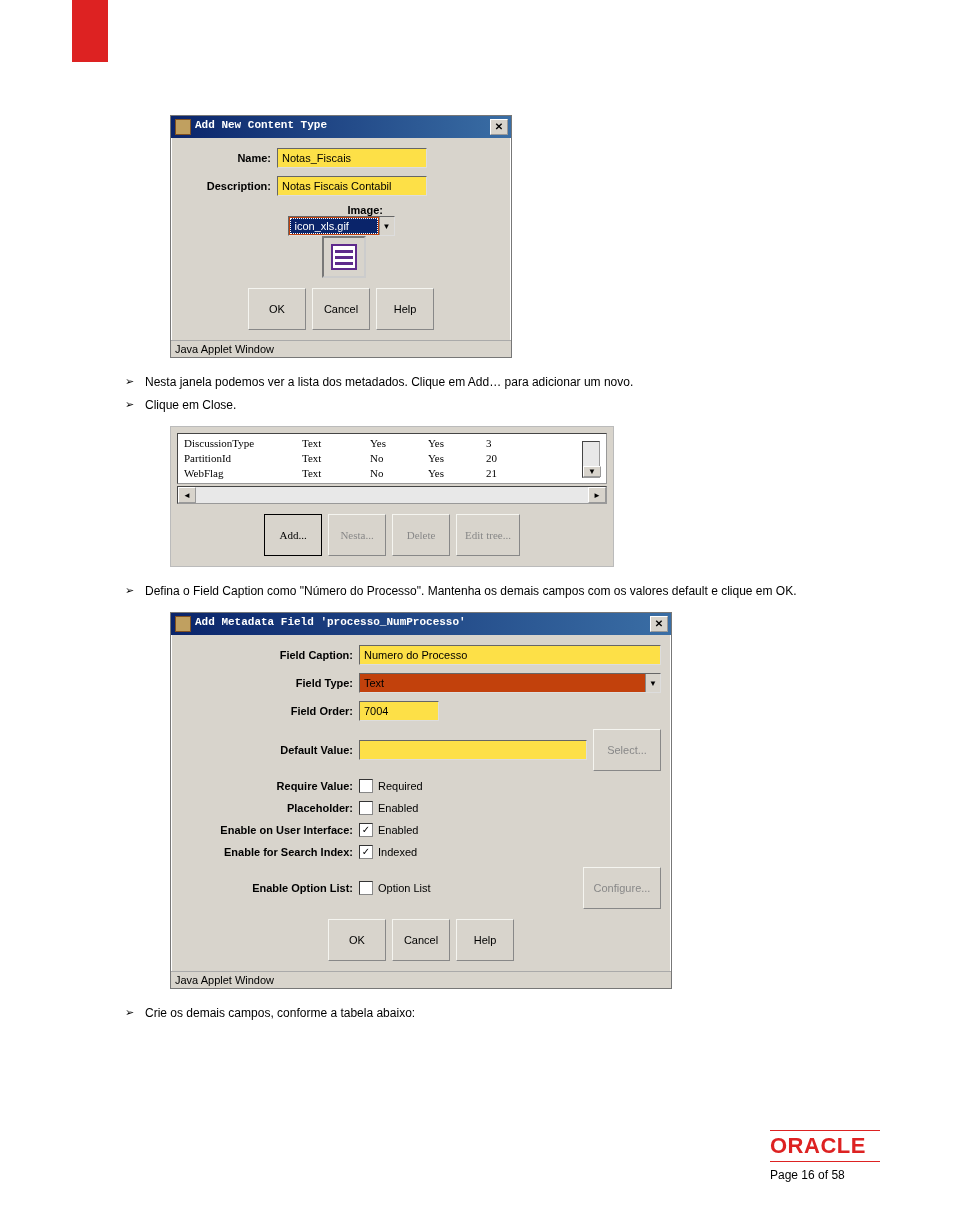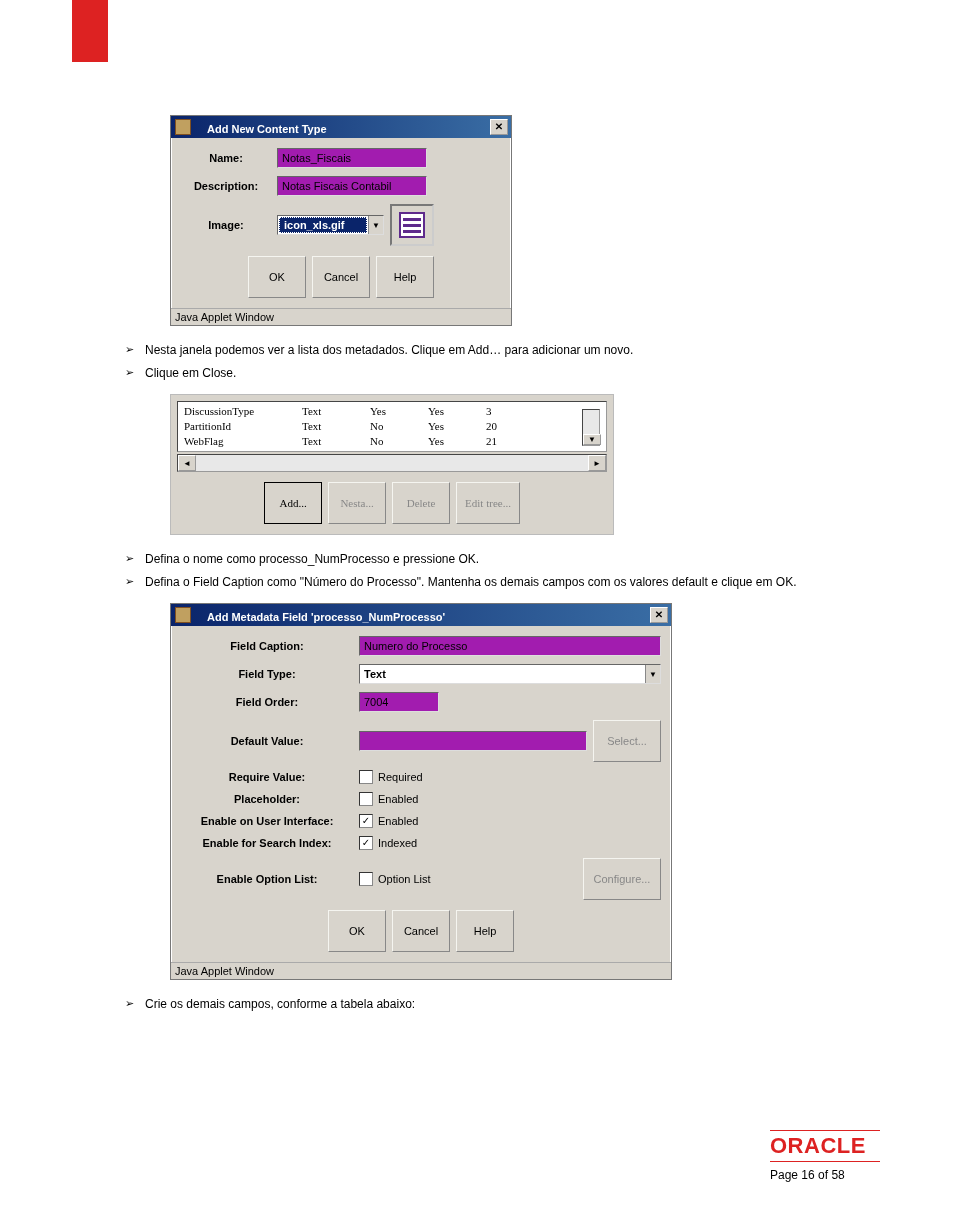--- a/index.html
+++ b/index.html
@@ -60,22 +60,23 @@
     color: #fff;
     font-weight: bold;
     padding: 2px 3px 2px 4px;
     display: flex;
     align-items: center;
     justify-content: space-between;
     height: 18px;
   }
   .titlebar .left {
     display: flex;
-    align-items: flex-end;
-    gap: 16px;
+    align-items: flex-start;
+    gap: 4px;
+    font-family: Liberation Mono, monospace;
   }
   .title-icon {
     width: 14px;
     height: 14px;
     background: #c0a060;
     border: 1px solid #805020;
     display: inline-block;
   }
   .close-btn {
     width: 16px;
@@ -94,49 +95,48 @@
   }
   .dlg-body {
     padding: 10px 10px 6px 10px;
   }
   .form-row {
     display: flex;
     align-items: center;
     margin-bottom: 8px;
   }
   .form-row .lbl {
-    text-align: center;
+    text-align: right;
     padding-right: 6px;
     font-weight: bold;
     flex-shrink: 0;
     font-size: 11px;
   }
   .inset-field {
-    background: #a21caf;
+    background: #fde047;
     border: 1px solid #888;
     border-top-color: #666;
     border-left-color: #666;
     border-right-color: #ddd;
     border-bottom-color: #ddd;
     padding: 2px 4px;
     height: 14px;
     line-height: 14px;
     font-size: 11px;
   }
   .dropdown {
     display: flex;
     align-items: center;
-    background: #ffffff;
+    background: #c2410c;
     border: 1px solid #888;
     border-top-color: #666;
     border-left-color: #666;
     border-right-color: #ddd;
     border-bottom-color: #ddd;
     height: 18px;
-    font-weight: bold;
   }
   .dropdown .sel {
     background: #0a246a;
     color: #fff;
     padding: 1px 4px;
     font-size: 11px;
     margin: 1px;
     border: 1px dotted #fff;
     height: 12px;
     line-height: 12px;
@@ -297,21 +297,21 @@
     </div>
     <div class="dlg-body">
       <div class="form-row">
         <div class="lbl" style="width:90px;">Name:</div>
         <div class="inset-field" style="width:140px;">Notas_Fiscais</div>
       </div>
       <div class="form-row">
         <div class="lbl" style="width:90px;">Description:</div>
         <div class="inset-field" style="width:140px;">Notas Fiscais Contabil</div>
       </div>
-      <div class="form-row" style="align-items:center;">
+      <div class="form-row" style="align-items:center;flex-direction:column;">
         <div class="lbl" style="width:90px;">Image:</div>
         <div class="dropdown" style="width:105px;">
           <div class="sel">icon_xls.gif</div>
           <div class="dd-arrow">▼</div>
         </div>
         <div class="preview-box">
           <div class="preview-icon">
               <span></span>
               <span></span>
               <span></span>
@@ -368,21 +368,20 @@
     </div>
     <div class="btn-row">
       <div class="btn" style="border:1px solid #000;">Add...</div>
       <div class="btn disabled">Nesta...</div>
       <div class="btn disabled">Delete</div>
       <div class="btn disabled">Edit tree...</div>
     </div>
   </div>
 
   <div class="bullet-list" style="margin-bottom:12px;">
-    <div class="bullet-item">Defina o nome como processo_NumProcesso e pressione OK.</div>
     <div class="bullet-item">Defina o Field Caption como "Número do Processo". Mantenha os demais campos com os valores default e clique em OK.</div>
   </div>
 
   <div class="dialog" style="width:500px;">
     <div class="titlebar">
       <div class="left">
         <span class="title-icon"></span>
         <span>Add Metadata Field 'processo_NumProcesso'</span>
       </div>
       <div class="close-btn">✕</div>

